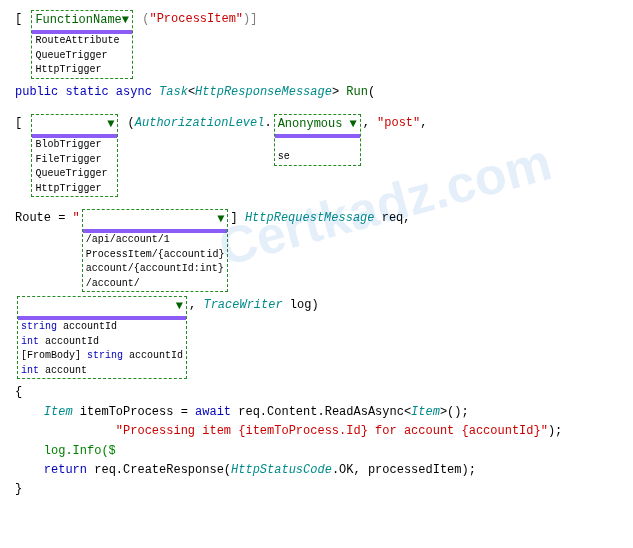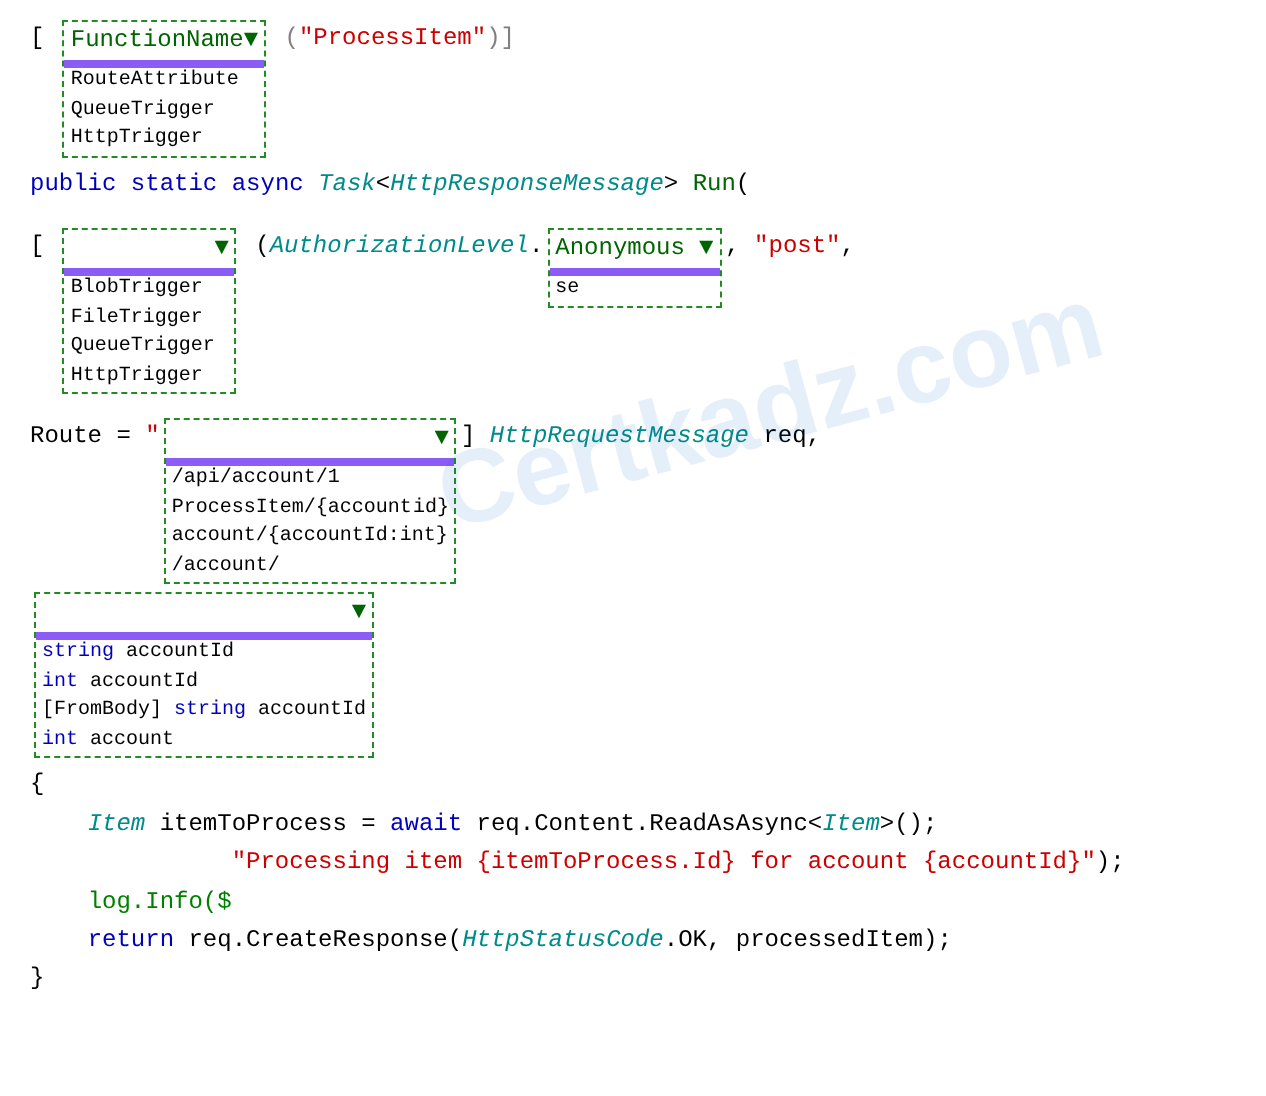--- a/index.html
+++ b/index.html
@@ -126,21 +126,21 @@
         <div class="inline-dd-header">
           <span class="darkgreen-text"></span>
           <span class="darkgreen-text">▼</span>
         </div>
         <div class="inline-dd-item">BlobTrigger</div>
         <div class="inline-dd-item">FileTrigger</div>
         <div class="inline-dd-item">QueueTrigger</div>
         <div class="inline-dd-item">HttpTrigger</div>
       </div>
       <span class="pre-text"> (<span class="teal-text">AuthorizationLevel</span>.</span>
-      <div class="inline-dd" style="min-width:80px;">
+      <div class="inline-dd" style="min-width:80px;gap:12px;">
         <div class="inline-dd-header">
           <span class="darkgreen-text">Anonymous</span>
           <span class="darkgreen-text">▼</span>
         </div>
         <div class="inline-dd-item">se</div>
       </div>
       <span class="pre-text">, <span class="str-red">"post"</span>,</span>
     </div>
   </div>
 
@@ -168,20 +168,21 @@
       <div class="inline-dd" style="min-width:145px;">
         <div class="inline-dd-header">
           <span class="darkgreen-text"></span>
           <span class="darkgreen-text">▼</span>
         </div>
         <div class="inline-dd-item"><span class="blue-text">string</span> accountId</div>
         <div class="inline-dd-item"><span class="blue-text">int</span> accountId</div>
         <div class="inline-dd-item">[FromBody] <span class="blue-text">string</span> accountId</div>
         <div class="inline-dd-item"><span class="blue-text">int</span> account</div>
       </div>
+      <span class="pre-text">, <span class="teal-text">TraceWriter</span> log)</span>
     </div>
   </div>
 
   <div class="section">
     <div class="line">
       <span class="pre-text">{</span>
     </div>
     <div class="line">
       <span class="pre-text">    <span class="teal-text">Item</span> itemToProcess = <span class="blue-text">await</span> req.Content.ReadAsAsync&lt;<span class="teal-text">Item</span>&gt;();</span>
     </div>

